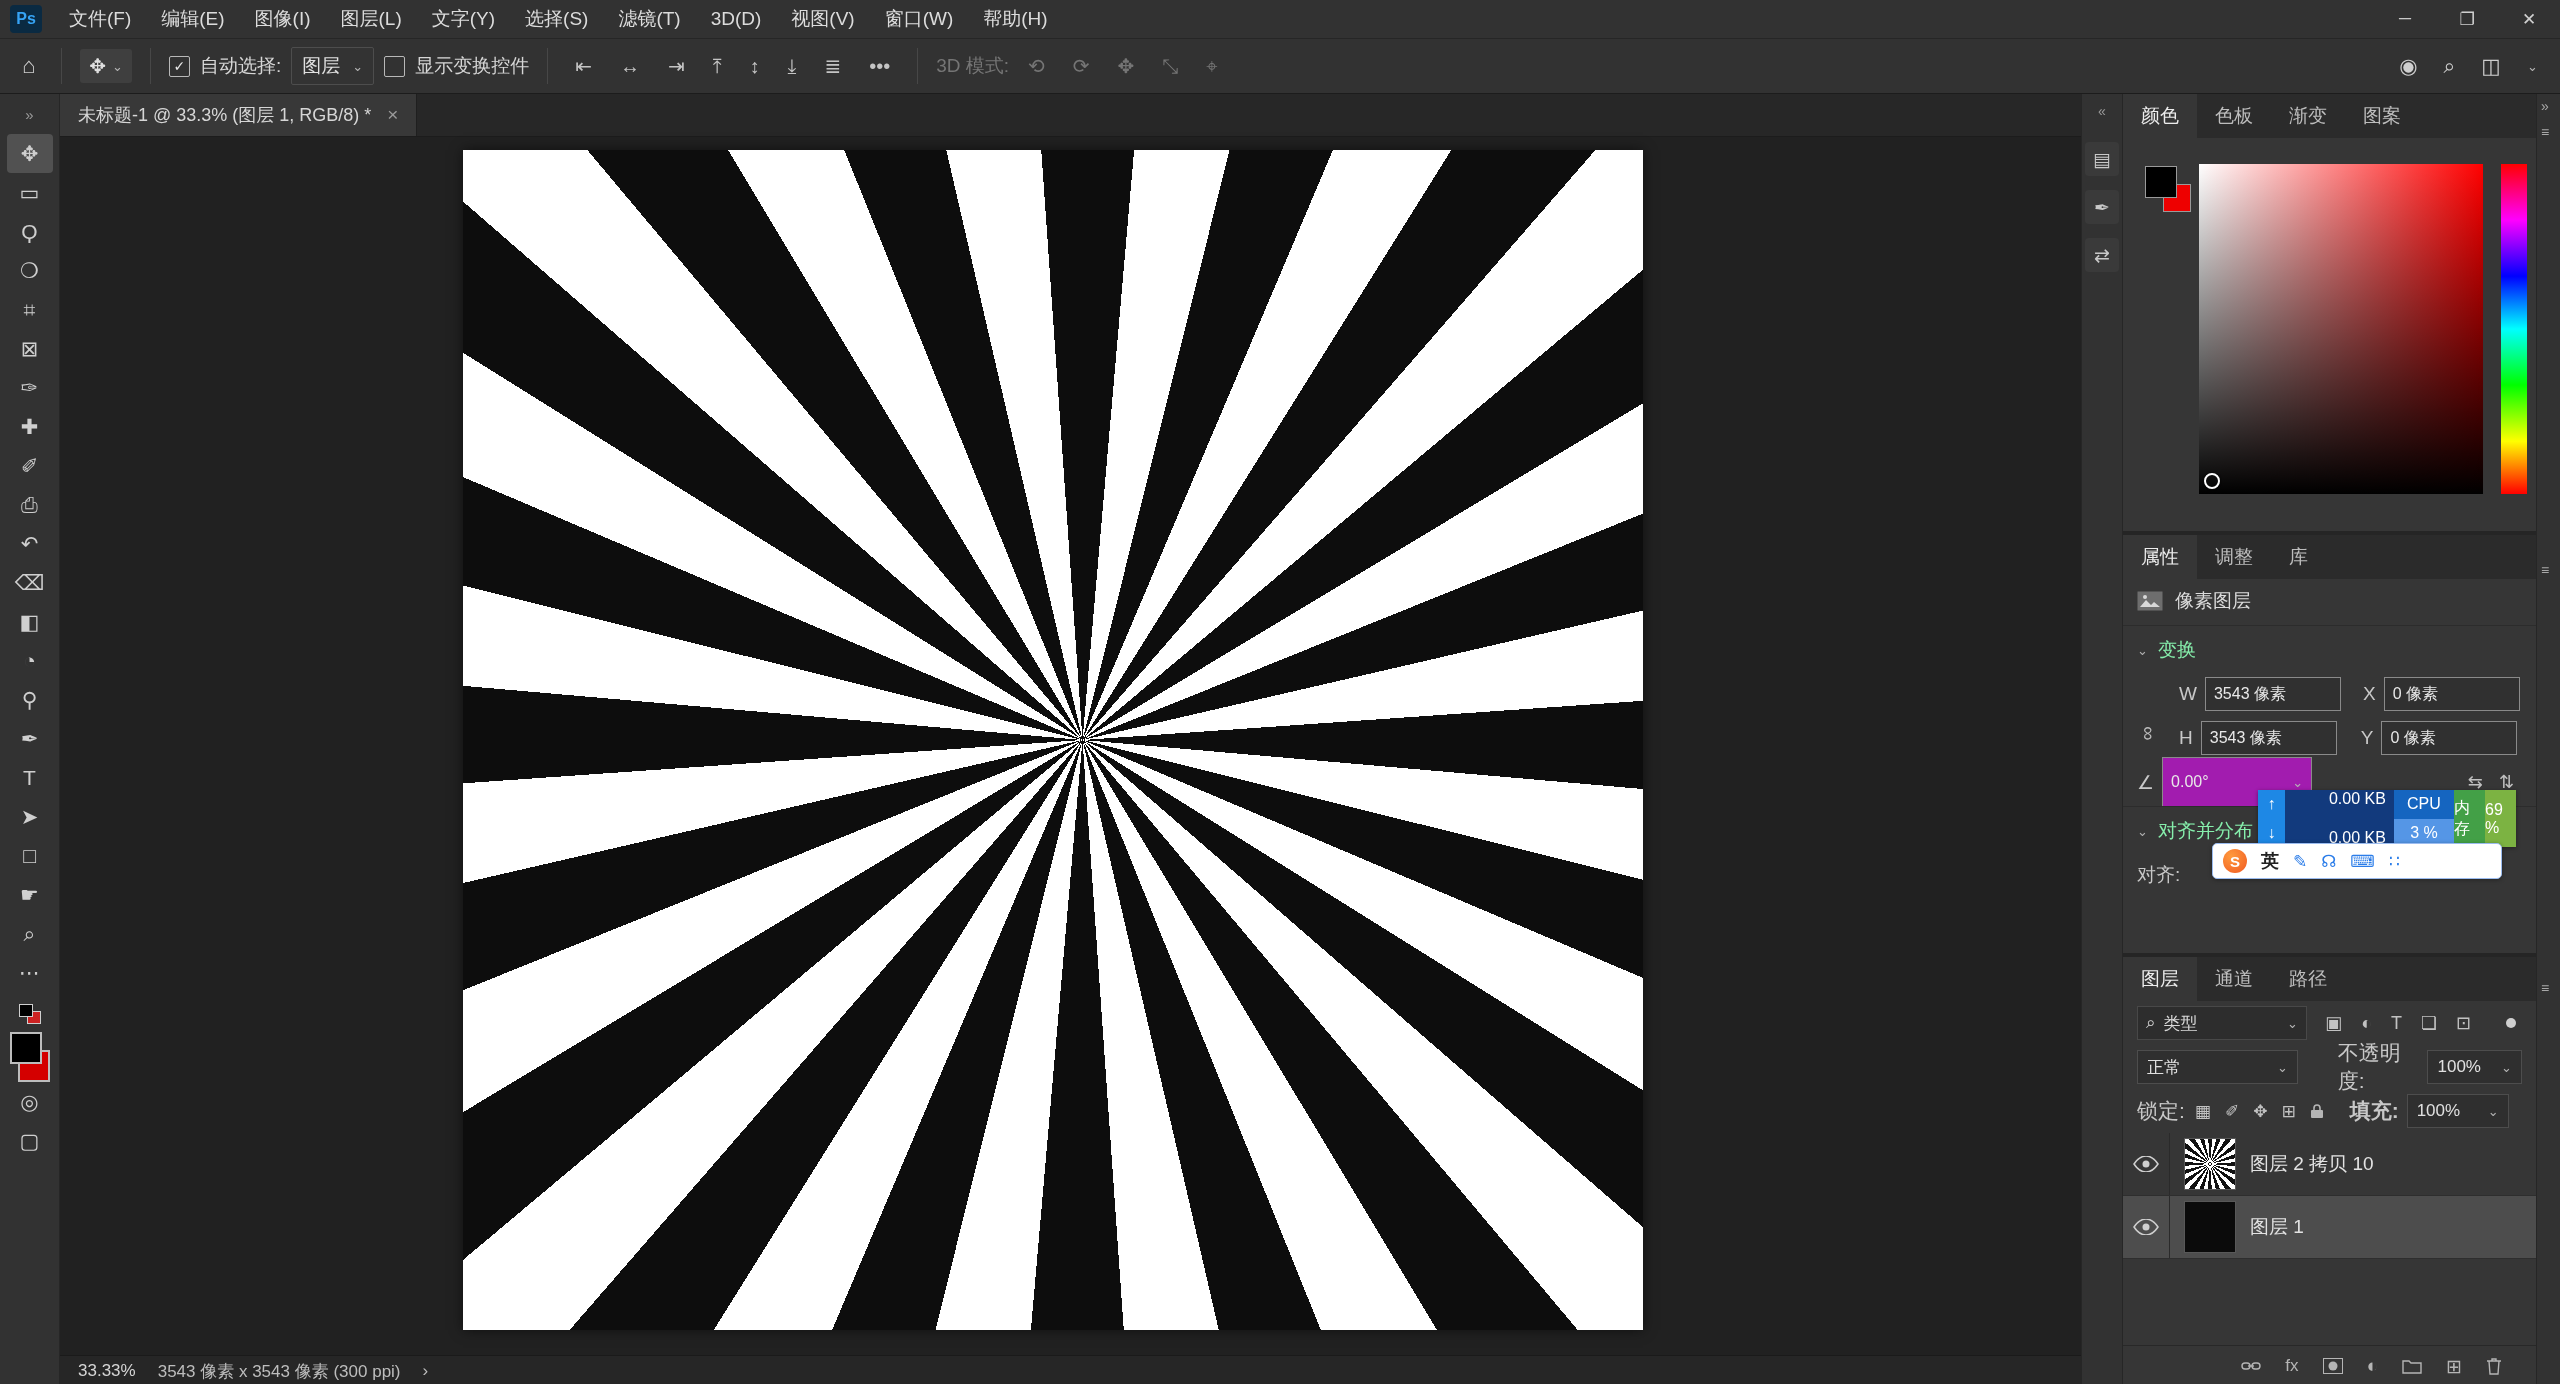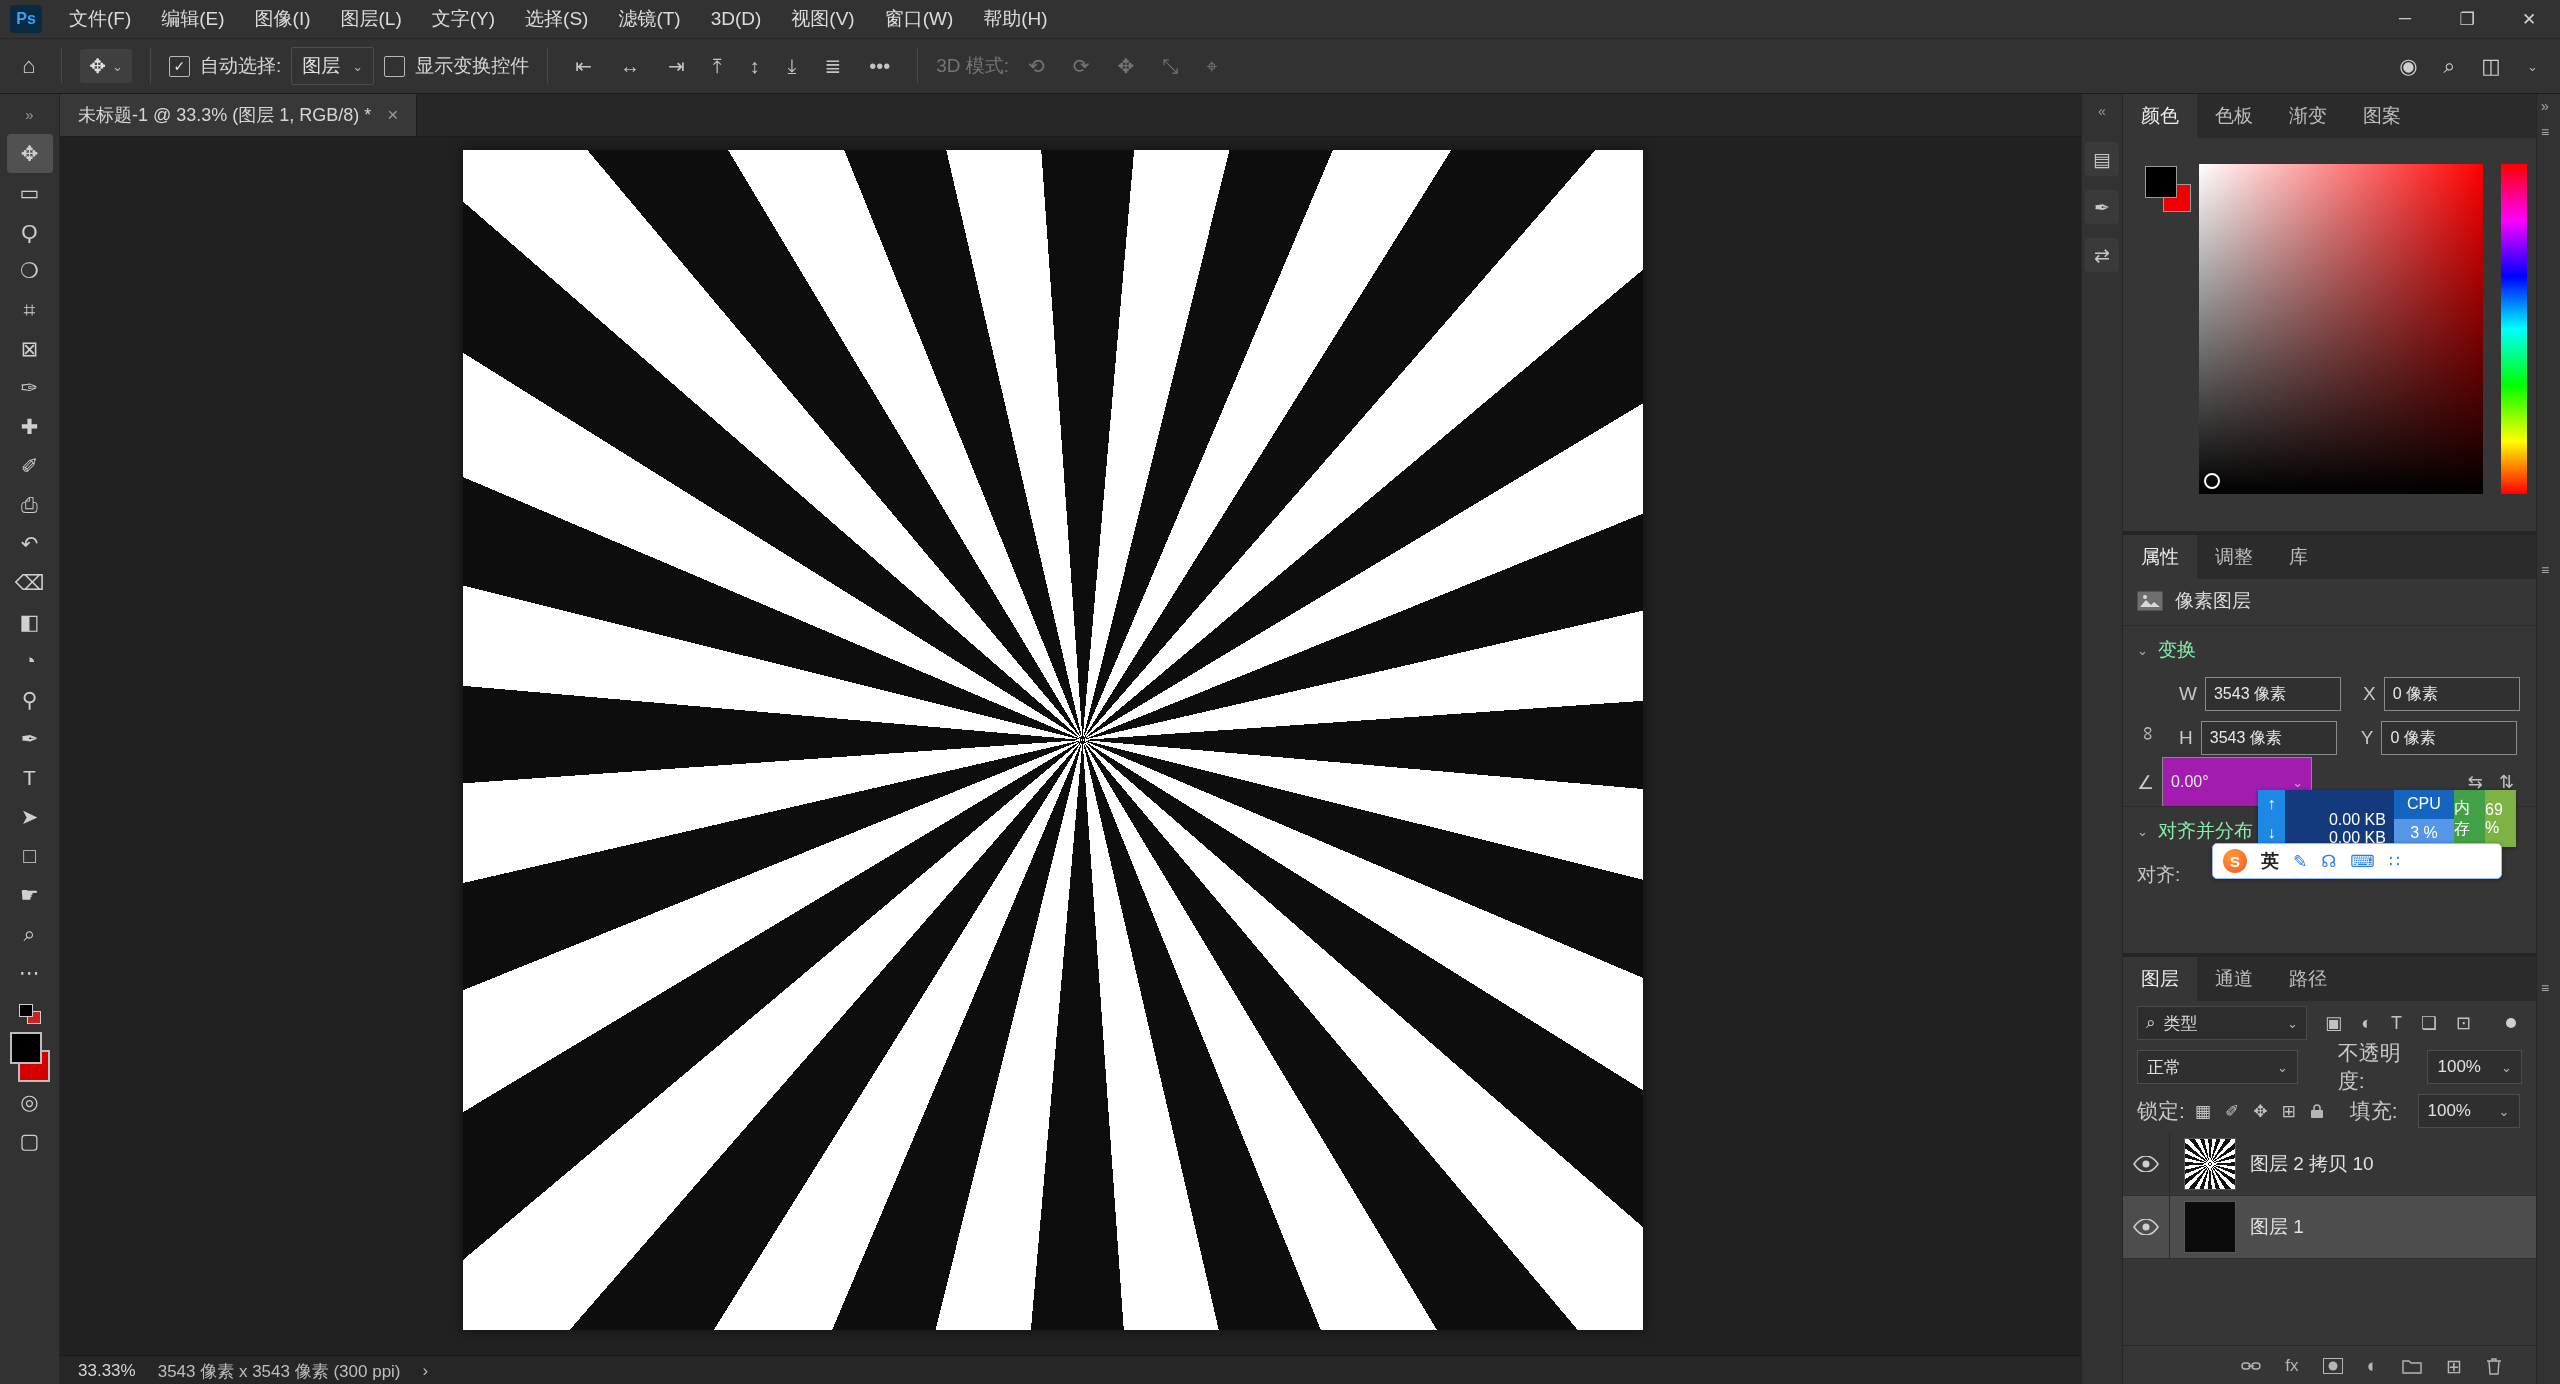--- a/index.html
+++ b/index.html
@@ -113,21 +113,21 @@
   .thumb{width:50px;height:50px;margin:0 14px;border:1px solid #585858;background:#fff;}
   .thumb.star{background-image:repeating-conic-gradient(from -4deg,#111 0deg 9deg,#fff 9deg 18deg);}
   .thumb.black{background:#0b0b0b;}
   .layer-name{color:#e2e2e2;}
   .layers-bottom{margin-top:auto;height:40px;border-top:1px solid #282828;display:flex;align-items:center;justify-content:flex-end;gap:24px;padding-right:34px;color:#b5b5b5;}
   .fx{font-size:17px;color:#b5b5b5;}
 
   
   .perf{position:absolute;left:2258px;top:790px;width:258px;height:57px;display:flex;font-size:16px;color:#fff;z-index:50;box-shadow:0 1px 4px rgba(0,0,0,.4);}
   .perf .arrows{width:28px;background:#1e88e5;display:flex;flex-direction:column;align-items:center;justify-content:space-around;}
-  .perf .kb{width:104px;background:#123a7d;display:flex;flex-direction:column;justify-content:flex-end;align-items:flex-end;padding-right:8px;}
+  .perf .kb{width:104px;background:#123a7d;display:flex;flex-direction:column;justify-content:space-between;align-items:flex-end;padding-right:8px;}
   .perf .colcpu{width:62px;display:flex;flex-direction:column;}
   .perf .colcpu .h{flex:1;background:#1565c0;display:flex;align-items:center;justify-content:center;}
   .perf .colcpu .v{flex:1;background:#5596e6;display:flex;align-items:center;justify-content:center;}
   .perf .colmem{width:64px;display:flex;}
   .perf .colmem .h{flex:1;background:#43a047;display:flex;align-items:center;justify-content:center;}
   .perf .colmem .v{flex:1;background:#7cb342;display:flex;align-items:center;justify-content:center;}
   .ime{position:absolute;left:2212px;top:843px;width:268px;height:34px;background:#fff;border:1px solid #9bbcf0;border-radius:5px;
        display:flex;align-items:center;gap:14px;padding:0 10px;z-index:51;box-shadow:0 1px 4px rgba(0,0,0,.35);}
   .ime .logo{width:24px;height:24px;border-radius:50%;background:radial-gradient(circle at 35% 30%,#ff9a3c,#f05a23);color:#fff;
              font-weight:bold;font-size:15px;display:flex;align-items:center;justify-content:center;}
@@ -378,21 +378,21 @@
               <div class="lockicons">
                 <span>▦</span>
                 <span>✐</span>
                 <span>✥</span>
                 <span>⊞</span>
                 <svg width="14" height="16" viewBox="0 0 14 16">
                     <rect x="1" y="7" width="12" height="8" rx="1" fill="#b5b5b5"></rect>
                     <path d="M4 7V5a3 3 0 0 1 6 0v2" fill="none" stroke="#b5b5b5" stroke-width="1.6"></path>
                   </svg>
               </div>
-              <span class="lay-label" style="margin-left:26px;margin-right:20px;">填充:</span>
+              <span class="lay-label" style="margin-left:26px;margin-right:8px;font-weight:bold;">填充:</span>
               <div class="dd2" style="width:82px;">
                 <span>100%</span>
                 <span class="caret" style="margin-left:auto;">⌄</span>
               </div>
             </div>
             <div class="layerlist">
               <div class="layer-row">
                 <div class="eye-cell">
                   <svg width="26" height="16" viewBox="0 0 26 16">
                       <path d="M1 8C5 2 9 0 13 0s8 2 12 8c-4 6-8 8-12 8S5 14 1 8z" fill="none" stroke="#cfcfcf" stroke-width="1.5"></path>

